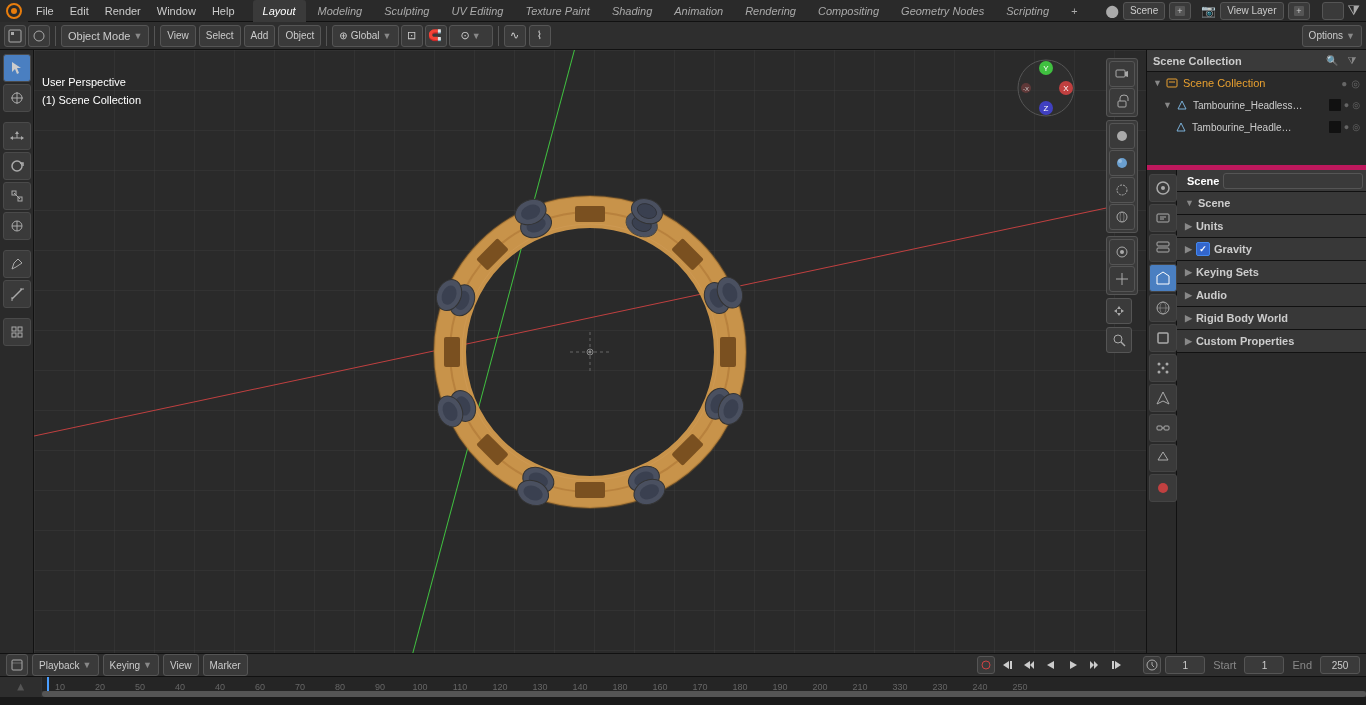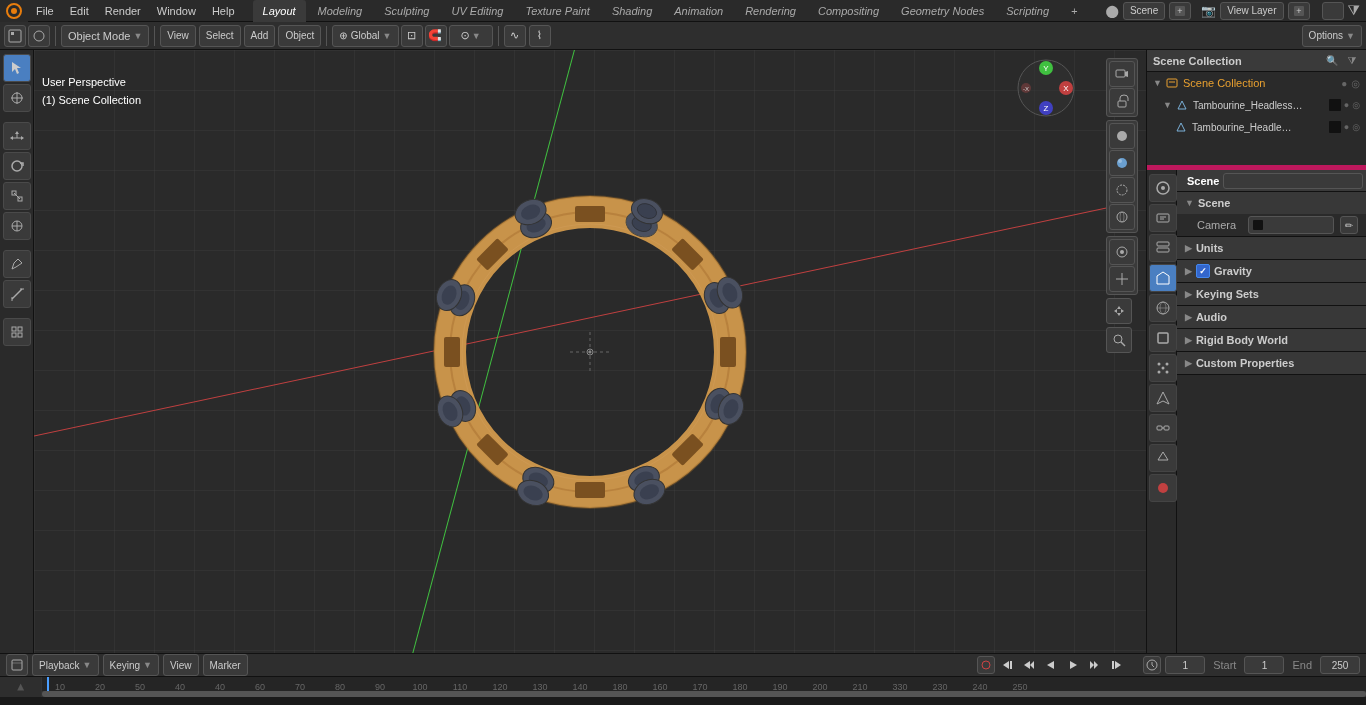--- a/index.html
+++ b/index.html
@@ -993,27 +993,20 @@
           <div style="margin-left:auto;display:flex;gap:3px;">
             <div style="width:140px;height:16px;background:#3a3a3a;border:1px solid #555;border-radius:3px;"></div>
 
           </div>
         </div>
 
         <div class="props-section">
           <div class="props-section-header">
             <span style="color:#888;font-size:9px;">▼</span>
             <span>Scene</span>
-          </div>
-          <div class="props-row">
-            <span class="props-label">Camera</span>
-            <div class="props-value" style="flex:2;">
-              <div style="width:10px;height:10px;background:#111;border-radius:1px;flex-shrink:0;"></div>
-            </div>
-            <div style="width:18px;height:18px;background:#3a3a3a;border:1px solid #555;border-radius:3px;display:flex;align-items:center;justify-content:center;cursor:pointer;font-size:10px;color:#ccc;flex-shrink:0;">✏</div>
           </div>
         </div>
 
         <div class="props-section">
           <div class="props-section-header">
             <span style="color:#888;font-size:9px;">▶</span>
             <span>Units</span>
           </div>
         </div>
 

